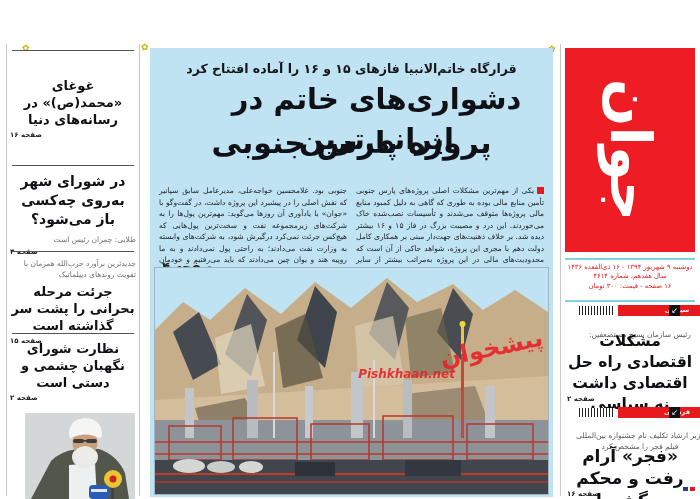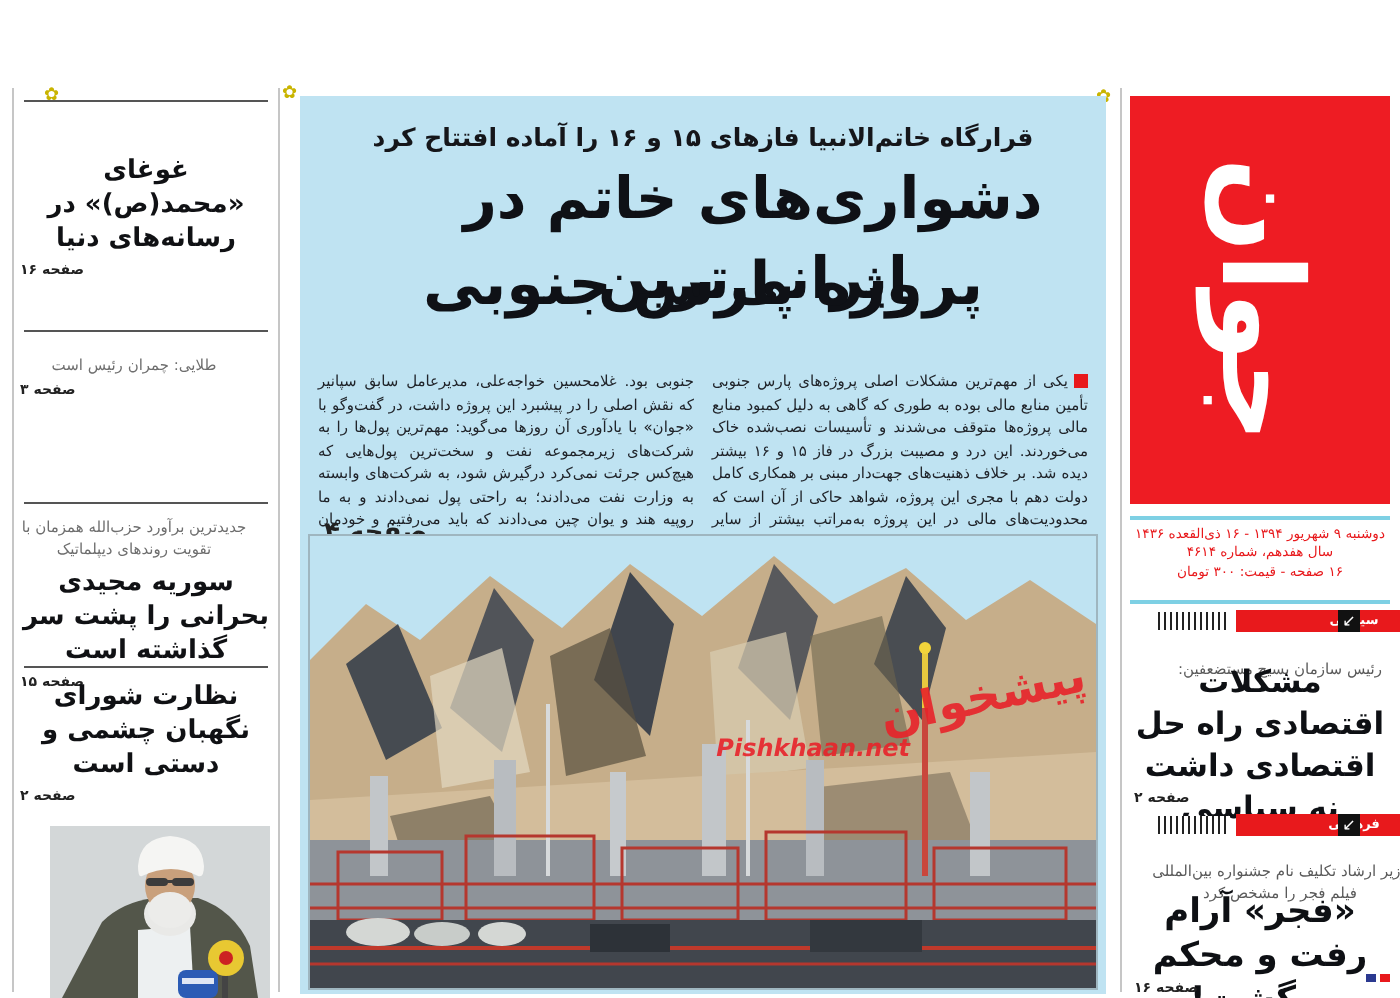--- a/index.html
+++ b/index.html
@@ -10,21 +10,21 @@
     direction:rtl;
   }
   .vrule{position:absolute;width:1px;background:#c6c6c6;top:44px;bottom:3px;}
   .corner-mark{position:absolute;color:#c9b400;font-size:9px;line-height:1;}
   .divider{position:absolute;left:12px;width:122px;height:1px;background:#555;}
 
   
   .sb-item{position:absolute;left:10px;width:126px;}
   .sb-title{font-weight:bold;font-size:13px;line-height:17px;color:#101114;text-align:center;margin:0;}
   .sb-title.big{font-size:14px;line-height:19px;}
-  .sb-kicker{font-size:7.5px;line-height:11px;color:#6e6e6e;text-align:center;margin:0 12px 3px 0;}
+  .sb-kicker{font-size:7.5px;line-height:11px;color:#6e6e6e;margin:0 0 3px 0;}
   .sb-body{font-size:7.5px;line-height:11.5px;color:#333;text-align:justify;margin:4px 0 0 0;}
   .bullet{display:inline-block;width:6px;height:6px;background:#e8191c;margin-left:3px;}
   .page-ref{font-size:7px;font-weight:bold;color:#222;text-align:left;margin-top:3px;}
   .cleric-photo{position:absolute;left:25px;top:413px;width:110px;height:86px;}
 
   
   .main-box{position:absolute;left:150px;top:48px;width:403px;height:449px;background:#bfe3f2;}
   .main-kicker{position:absolute;top:13px;left:0;width:100%;text-align:center;
     font-size:12.5px;font-weight:bold;color:#15161a;margin:0;}
   .headline{position:absolute;left:0;width:100%;text-align:center;font-weight:bold;
@@ -79,29 +79,30 @@
 <div class="divider" style="top:50px;"></div>
 
 <div class="sb-item" style="top:56px;margin-top:21px;">
   <p class="sb-title">غوغای «محمد(ص)» در رسانه‌های دنیا</p>
   <div class="page-ref">صفحه ۱۶</div>
 </div>
 
 <div class="divider" style="top:165px;"></div>
 
 <div class="sb-item" style="top:172px;">
+  <p class="sb-title big">در شورای شهر به‌روی چه‌کسی باز می‌شود؟</p>
   <p class="sb-kicker" style="margin-top:5px;">طلایی: چمران رئیس است</p>
   <div class="page-ref">صفحه ۳</div>
 </div>
 
 <div class="divider" style="top:251px;"></div>
 
 <div class="sb-item" style="top:258px;">
   <p class="sb-kicker">جدیدترین برآورد حزب‌الله همزمان با تقویت روندهای دیپلماتیک</p>
-  <p class="sb-title">سوریه مجیدی بحرانی را پشت سر گذاشته است</p>
+  <p class="sb-title">جرئت مرحله بحرانی را پشت سر گذاشته است</p>
   <div class="page-ref">صفحه ۱۵</div>
 </div>
 
 <div class="divider" style="top:333px;"></div>
 
 <div class="sb-item" style="top:340px;">
   <p class="sb-title">نظارت شورای نگهبان چشمی و دستی است</p>
   <div class="page-ref">صفحه ۲</div>
 </div>
 

